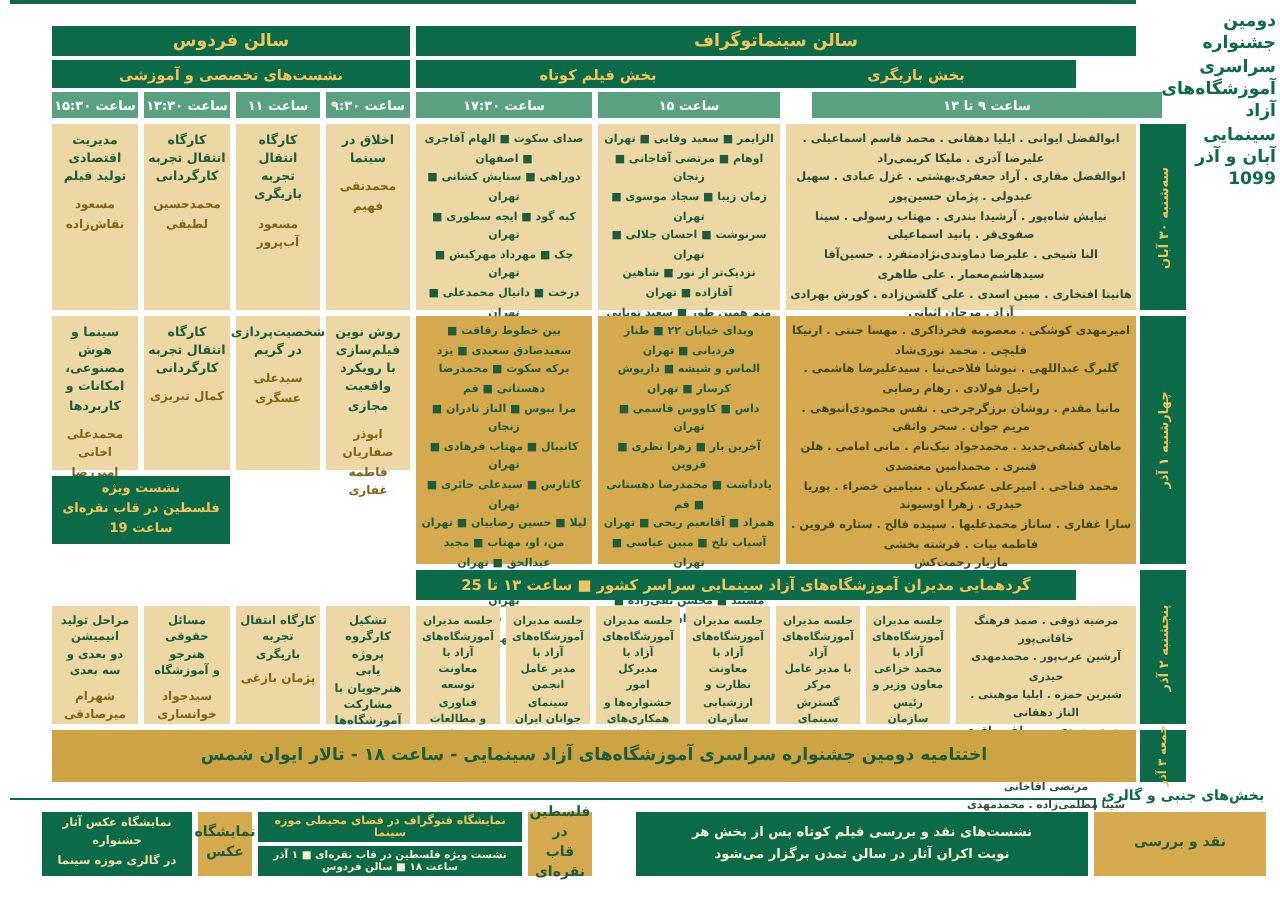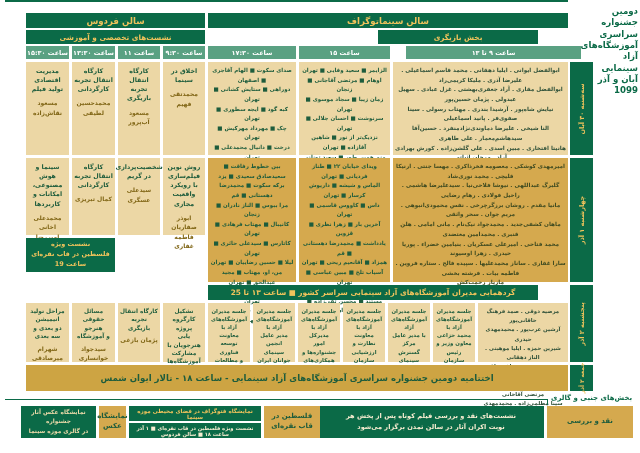--- a/index.html
+++ b/index.html
@@ -56,20 +56,21 @@
 آبان و آذر 1099</div>
 
   <div class="abs hgreen" style="left:26px;top:13px;width:179px;height:15px;font-size:8.6px">سالن فردوس</div>
   <div class="abs hgreen" style="left:26px;top:30px;width:179px;height:14px;font-size:7.3px">نشست‌های تخصصی و آموزشی</div>
   <div class="abs tcell" style="left:163px;top:46px;width:42px;height:13px">ساعت ۹:۳۰</div>
   <div class="abs tcell" style="left:118px;top:46px;width:42px;height:13px">ساعت ۱۱</div>
   <div class="abs tcell" style="left:72px;top:46px;width:43px;height:13px">ساعت ۱۳:۳۰</div>
   <div class="abs tcell" style="left:26px;top:46px;width:43px;height:13px">ساعت ۱۵:۳۰</div>
 
   <div class="abs hgreen" style="left:208px;top:13px;width:360px;height:15px;font-size:8.6px">سالن سینماتوگراف</div>
+  <div class="abs hgreen" style="left:208px;top:30px;width:182px;height:14px;font-size:7.3px">بخش فیلم کوتاه</div>
   <div class="abs tcell" style="left:299px;top:46px;width:91px;height:13px">ساعت ۱۵</div>
   <div class="abs tcell" style="left:208px;top:46px;width:88px;height:13px">ساعت ۱۷:۳۰</div>
   <div class="abs hgreen" style="left:378px;top:30px;width:160px;height:14px;font-size:7.3px">بخش بازیگری</div>
   <div class="abs tcell" style="left:406px;top:46px;width:175px;height:13px">ساعت ۹ تا ۱۳</div>
 
   <div class="abs vlabel" style="left:570px;top:62px;width:23px;height:93px">
     <span>سه‌شنبه ۳۰ آبان</span>
     </div>
   <div class="abs vlabel" style="left:570px;top:158px;width:23px;height:124px">
     <span>چهارشنبه ۱ آذر</span>
@@ -247,21 +248,21 @@
   <div class="abs closing" style="left:26px;top:365px;width:542px;height:26px">اختتامیه دومین جشنواره سراسری آموزشگاه‌های آزاد سینمایی - ساعت ۱۸ - تالار ایوان شمس</div>
 
   <div class="abs line" style="left:5px;top:399px;width:543px;height:1px"></div>
   <div class="abs line" style="left:547px;top:399px;width:1px;height:6px"></div>
   <div class="abs section-lbl" style="left:551px;top:394px;width:86px;height:10px">بخش‌های جنبی و گالری</div>
 
   <div class="abs lbl-gold" style="left:547px;top:406px;width:86px;height:32px">نقد و بررسی</div>
   <div class="abs greencell" style="left:318px;top:406px;width:226px;height:32px;color:#f6ecd0;font-weight:bold;font-size:6.6px;line-height:1.6;white-space:pre-line">نشست‌های نقد و بررسی فیلم کوتاه پس از پخش هر
 نوبت اکران آثار در سالن تمدن برگزار می‌شود</div>
 
-  <div class="abs lbl-gold" style="left:264px;top:406px;width:56px;height:32px;white-space:pre-line">فلسطین در
+  <div class="abs lbl-gold" style="left:264px;top:406px;width:32px;height:32px;white-space:pre-line">فلسطین در
 قاب نقره‌ای</div>
   <div class="abs greencell" style="left:129px;top:406px;width:132px;height:15px;color:var(--gt);font-weight:bold;font-size:5.6px">نمایشگاه فتوگراف در فضای محیطی موزه سینما</div>
   <div class="abs greencell" style="left:129px;top:423px;width:132px;height:15px;color:#f6ecd0;font-weight:bold;font-size:5.2px">نشست ویژه فلسطین در قاب نقره‌ای ■ ۱ آذر ساعت ۱۸ ■ سالن فردوس</div>
 
   <div class="abs lbl-gold" style="left:99px;top:406px;width:27px;height:32px;white-space:pre-line">نمایشگاه
 عکس</div>
   <div class="abs greencell" style="left:21px;top:406px;width:75px;height:32px;color:#efdcab;font-weight:bold;font-size:5.8px;line-height:1.6;white-space:pre-line">نمایشگاه عکس آثار جشنواره
 در گالری موزه سینما</div>
 
 </div>

